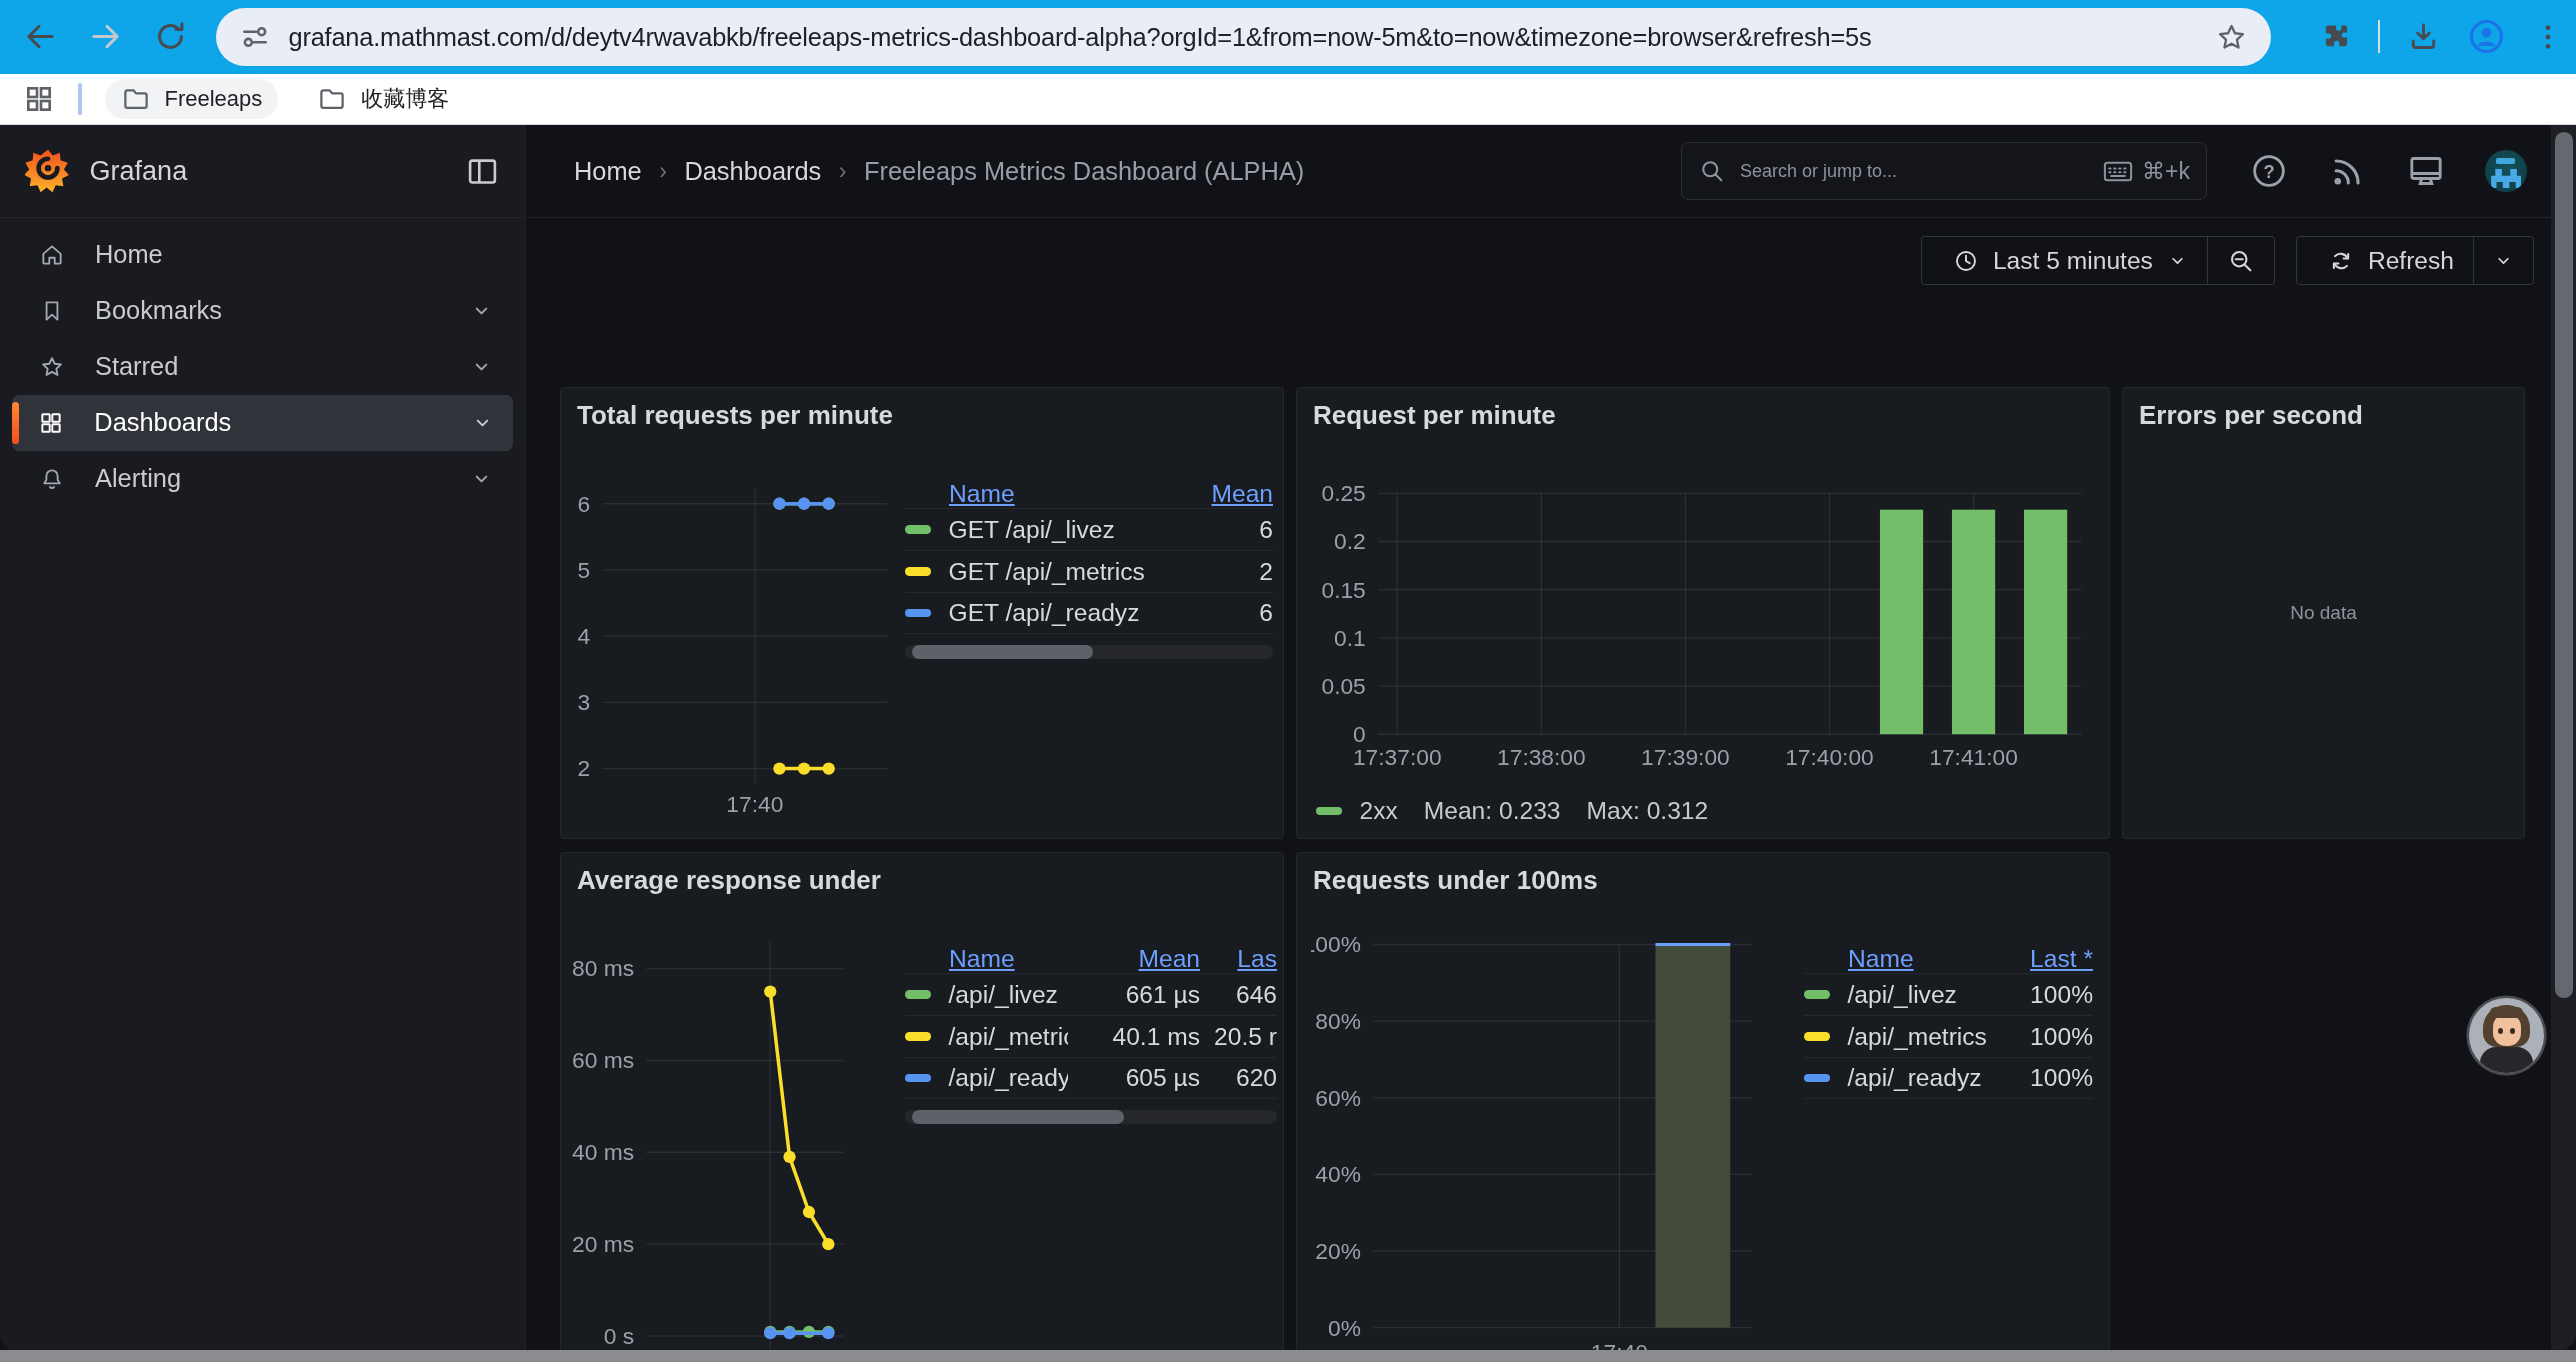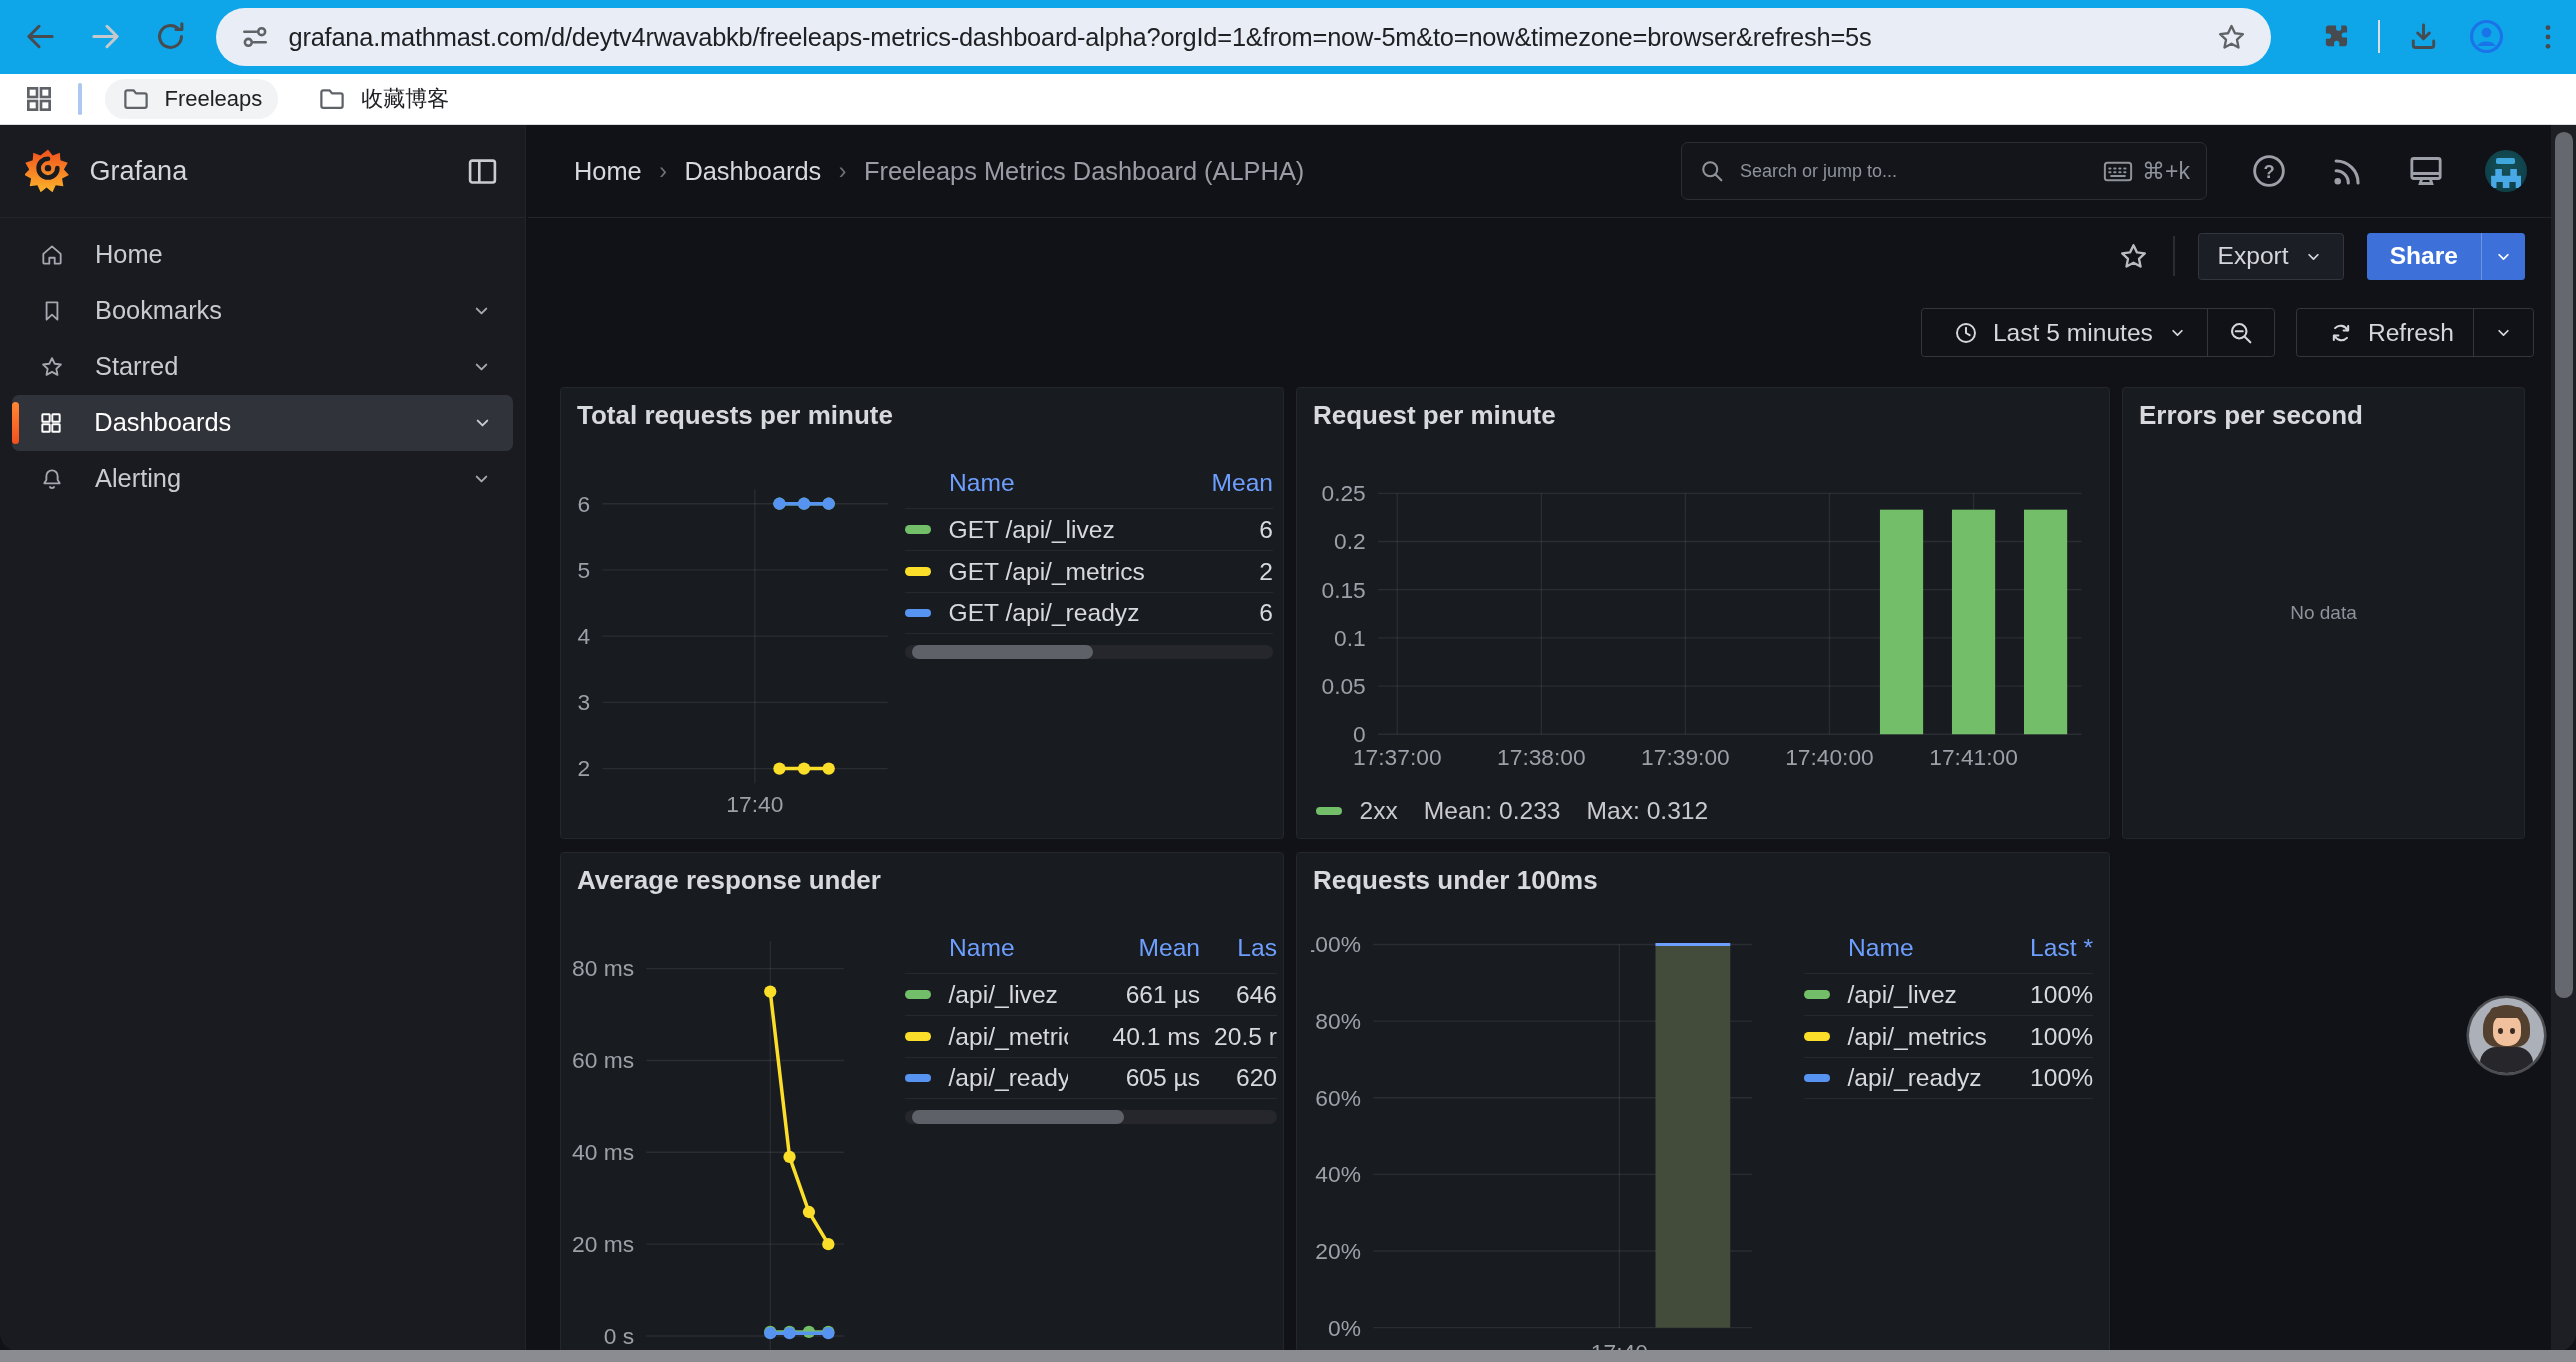--- a/index.html
+++ b/index.html
@@ -55,21 +55,21 @@
   .seg{display:flex;align-items:center;gap:14px;padding:0 19px;font-size:24.6px;color:#D5D6DB;cursor:pointer;}
   .seg+.seg{border-left:1.8px solid #34363E;}
   
   .panels{position:absolute;left:0;top:167px;right:0;bottom:0;}
   .panel{position:absolute;background:#181B1F;border:1.8px solid #25272E;border-radius:3.5px;overflow:hidden;}
   .ptitle{position:absolute;left:16px;top:12.3px;font-size:26px;font-weight:600;color:#D8D9DD;}
   .nodata{position:absolute;inset:0;display:flex;align-items:center;justify-content:center;font-size:19px;color:#8E939B;}
   .tick{fill:var(--tick);font-size:26px;}
   
   .lt{position:absolute;font-size:24.6px;}
-  .lt-head{display:flex;align-items:flex-start;height:39px;color:var(--headerlink);font-weight:500;}
+  .lt-head{display:flex;align-items:flex-end;height:39px;color:var(--headerlink);font-weight:500;text-decoration:underline;}
   .lt-row{display:flex;align-items:center;height:42px;border-top:1.8px solid #26282E;}
   .lt-end{border-bottom:1.8px solid #26282E;}
   .pill{width:26px;height:8.8px;border-radius:4.4px;margin-right:17.5px;flex:none;}
   [data-color="green"]{background:var(--green);}
   [data-color="yellow"]{background:var(--yellow);}
   [data-color="blue"]{background:var(--blue);}
   .lt-name{flex:1;min-width:0;display:flex;align-items:center;cursor:pointer;white-space:nowrap;overflow:hidden;}
   .col-r{text-align:right;flex:none;}
   .w90{width:79px;} .w150{width:132px;} .w88{width:77px;} .w110{width:96px;}
   .hd-name{flex:1;padding-left:44px;}
@@ -298,42 +298,20 @@
           </g>
         </svg>
       <div class="gf-avatar">
         <div class="pix-bar"></div>
         <div class="pix-body"></div>
       </div>
     </div>
   </div>
 
   <div class="content">
-    <div class="row1">
-      <svg width="33" height="33" viewBox="0 0 24 24">
-          <path d="M12 3.8 l2.5 5.2 5.7.7 -4.2 4 1.1 5.6 -5.1-2.8 -5.1 2.8 1.1-5.6 -4.2-4 5.7-.7 Z" fill="none" stroke="#B9BBC2" stroke-width="1.7" stroke-linejoin="round"></path>
-        </svg>
-      <div class="vdiv"></div>
-      <div class="btn">
-        <span>Export</span>
-        <svg width="21" height="21" viewBox="0 0 24 24">
-            <path d="M7 10 l5 5 5 -5" fill="none" stroke="#D5D6DB" stroke-width="2" stroke-linecap="round" stroke-linejoin="round"></path>
-          </svg>
-      </div>
-      <div class="share-group">
-        <div class="share-main">
-            <span>Share</span>
-          </div>
-        <div class="share-caret">
-          <svg width="21" height="21" viewBox="0 0 24 24">
-              <path d="M7 10 l5 5 5 -5" fill="none" stroke="#FFFFFF" stroke-width="2" stroke-linecap="round" stroke-linejoin="round"></path>
-            </svg>
-        </div>
-      </div>
-    </div>
     <div class="row2">
       <div class="group">
         <div class="seg">
           <svg width="26" height="26" viewBox="0 0 24 24">
               <g fill="none" stroke="#D5D6DB" stroke-width="1.8" stroke-linecap="round">
                 <circle cx="12" cy="12" r="8.3"></circle>
                 <path d="M12 7.2 v4.8 l3.4 2"></path>
               </g>
             </svg>
           <span>Last 5 minutes</span>

